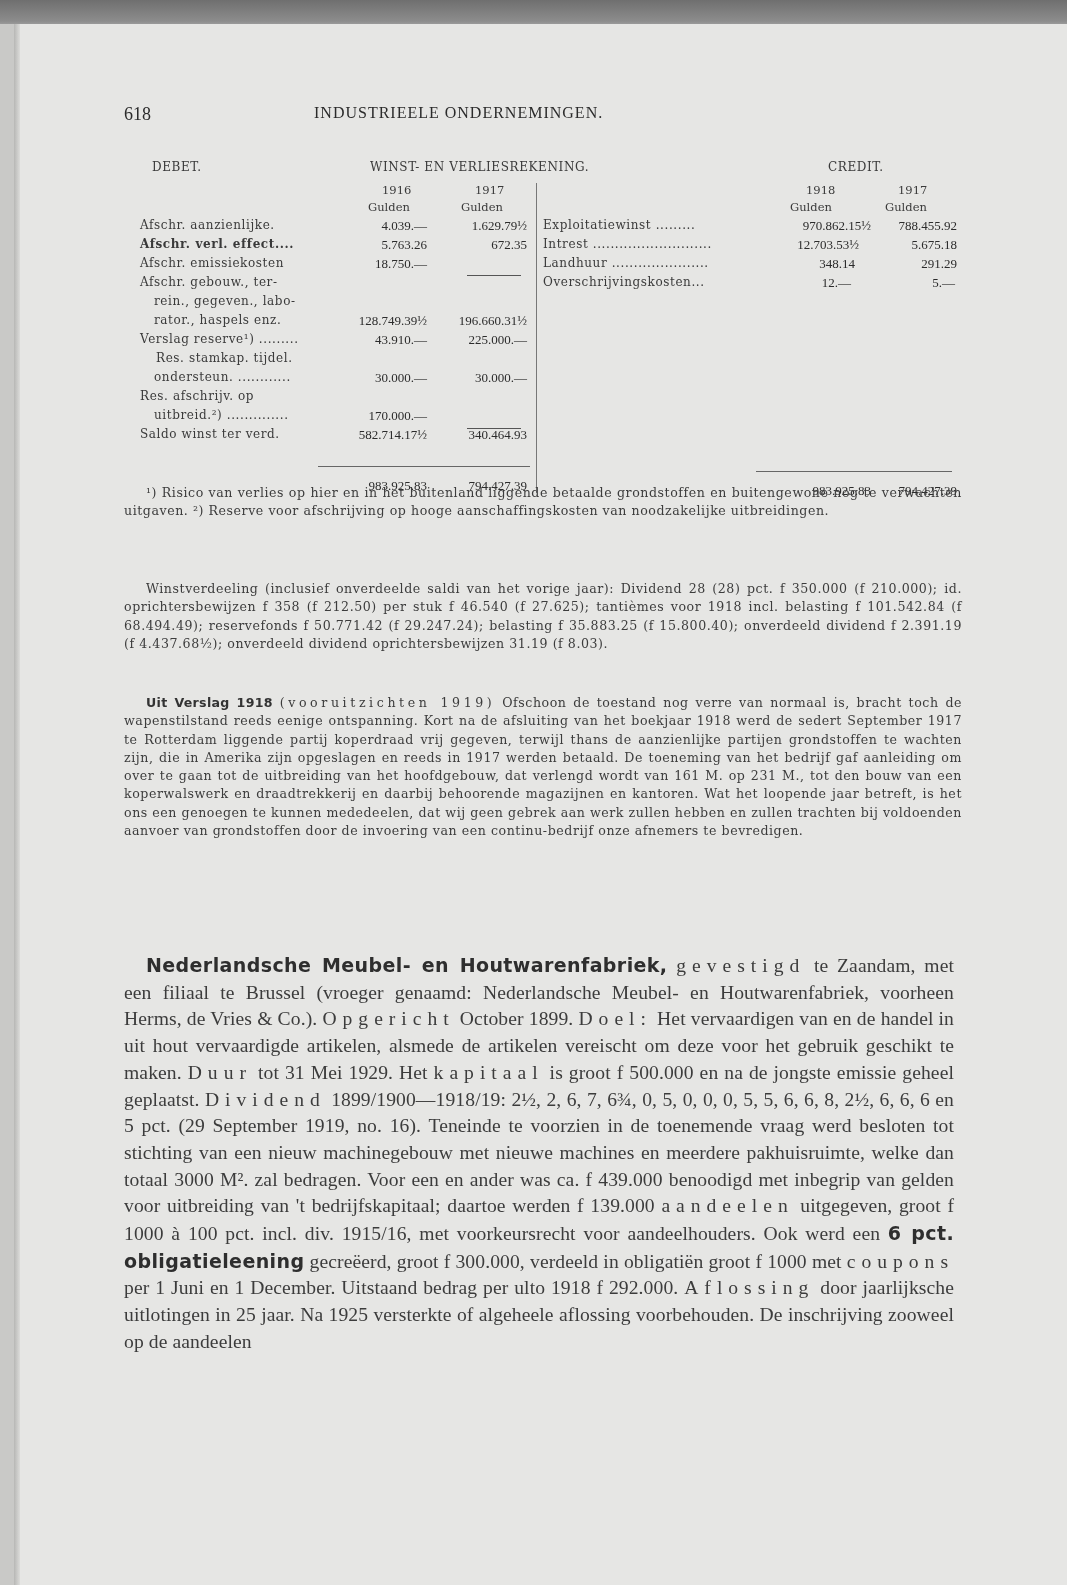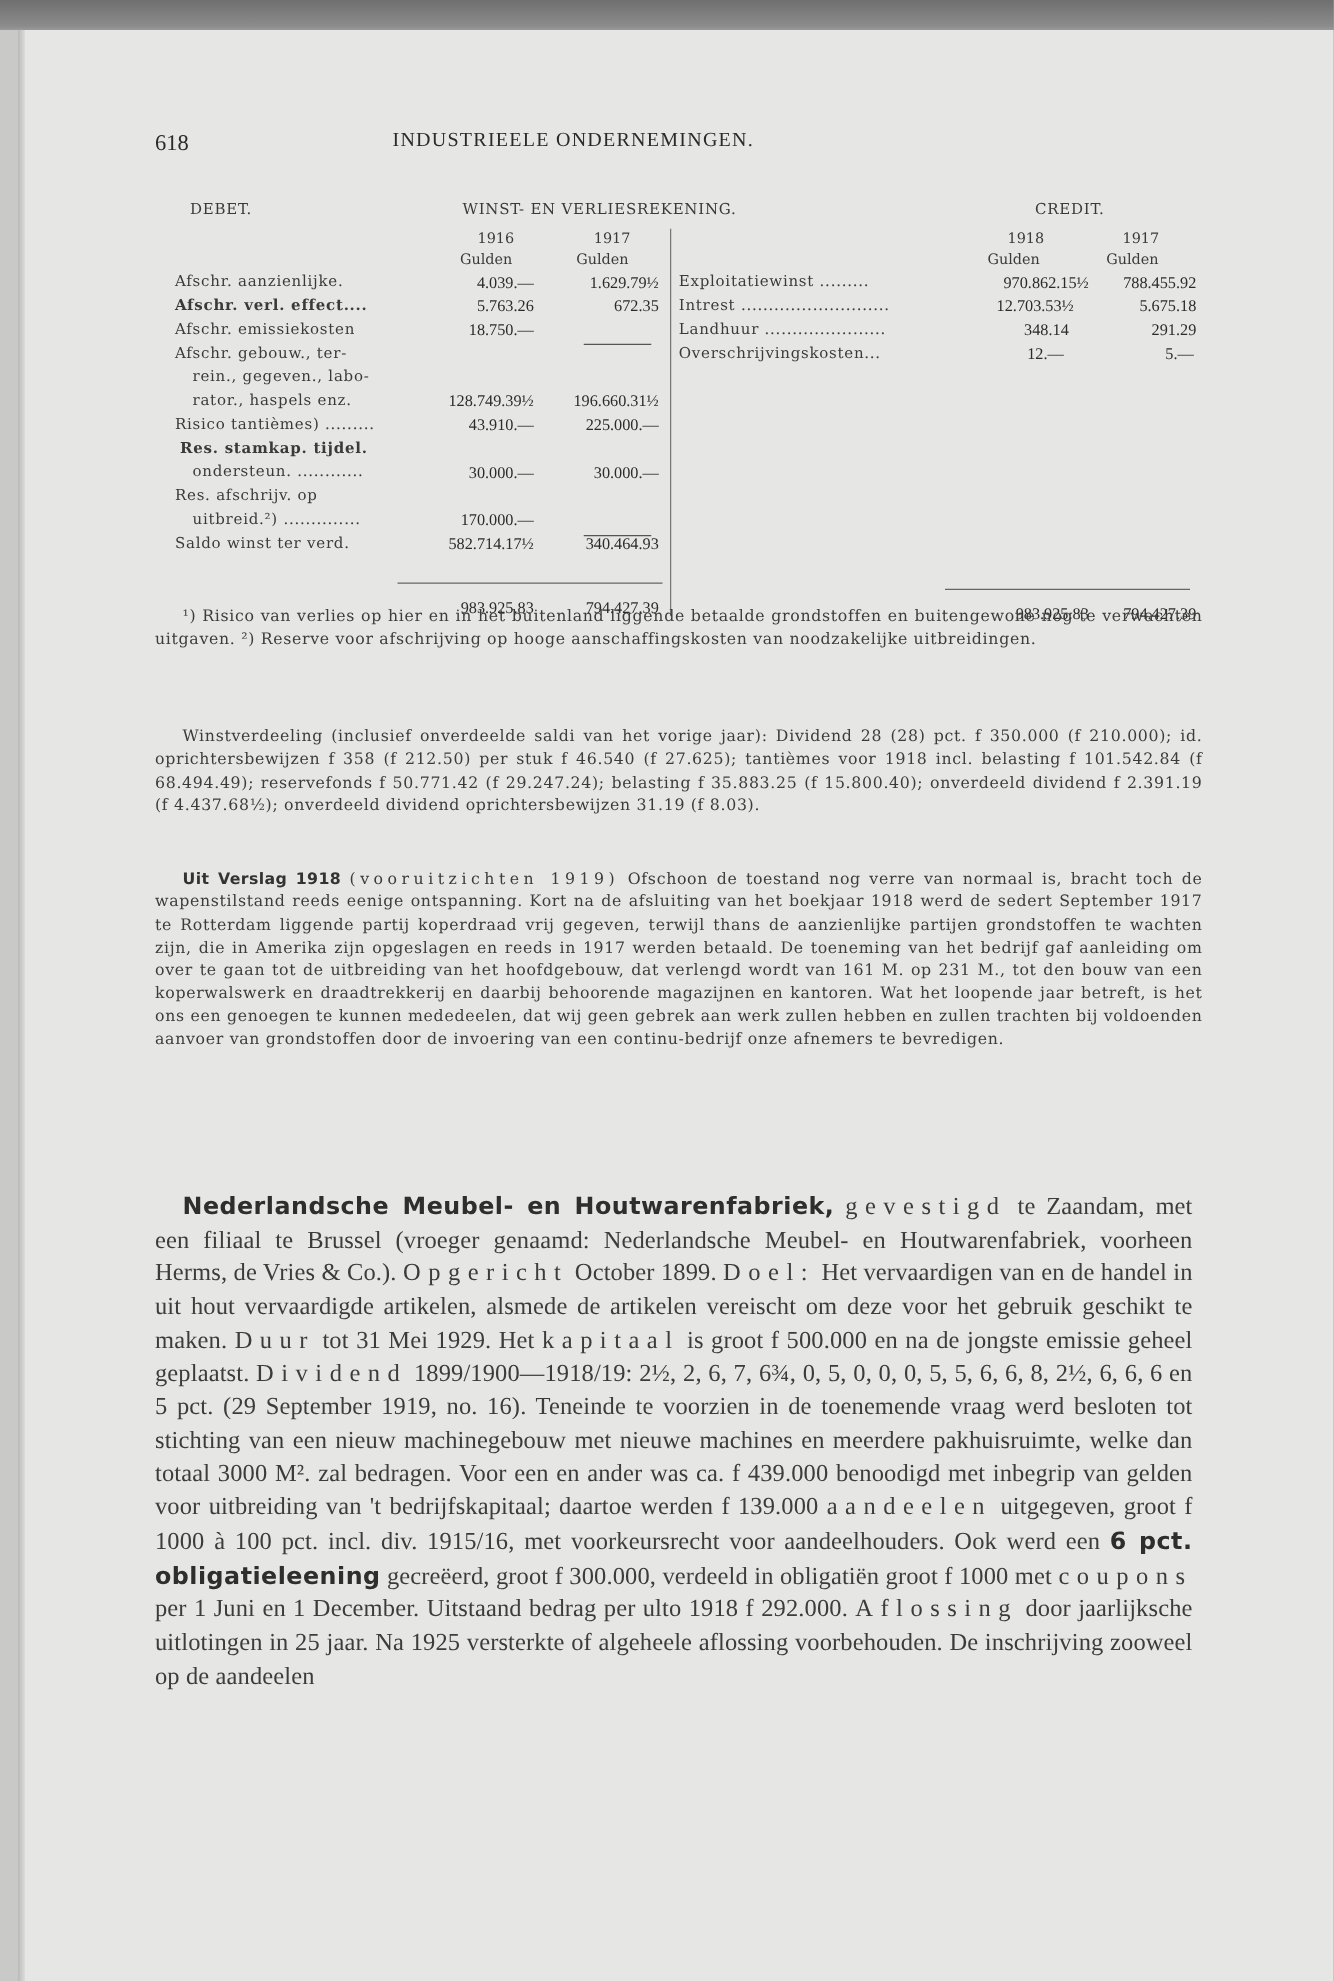--- a/index.html
+++ b/index.html
@@ -84,25 +84,25 @@
   <div class="num" style="right:640px; top:256px;">18.750.—</div>
   <div class="abs" style="left:467px; top:265px;"><span class="dash"></span></div>
 
   <div class="abs tbl" style="left:140px; top:275px;">Afschr. gebouw., ter-</div>
   <div class="abs tbl" style="left:154px; top:294px;">rein., gegeven., labo-</div>
 
   <div class="abs tbl" style="left:154px; top:313px;">rator., haspels enz.</div>
   <div class="num" style="right:640px; top:313px;">128.749.39½</div>
   <div class="num" style="right:540px; top:313px;">196.660.31½</div>
 
-  <div class="abs tbl" style="left:140px; top:332px;">Risico tantièmes) .........</div>
+  <div class="abs tbl" style="left:140px; top:332px;">Verslag reserve¹) .........</div>
   <div class="num" style="right:640px; top:332px;">43.910.—</div>
   <div class="num" style="right:540px; top:332px;">225.000.—</div>
 
-  <div class="abs tbl" style="left:144px; top:351px;font-weight:bold;">Res. stamkap. tijdel.</div>
+  <div class="abs tbl" style="left:156px; top:351px;">Res. stamkap. tijdel.</div>
 
   <div class="abs tbl" style="left:154px; top:370px;">ondersteun. ............</div>
   <div class="num" style="right:640px; top:370px;">30.000.—</div>
   <div class="num" style="right:540px; top:370px;">30.000.—</div>
 
   <div class="abs tbl" style="left:140px; top:389px;">Res. afschrijv. op</div>
 
   <div class="abs tbl" style="left:154px; top:408px;">uitbreid.²) ..............</div>
   <div class="num" style="right:640px; top:408px;">170.000.—</div>
   <div class="abs" style="left:467px; top:418px;"><span class="dash"></span></div>

